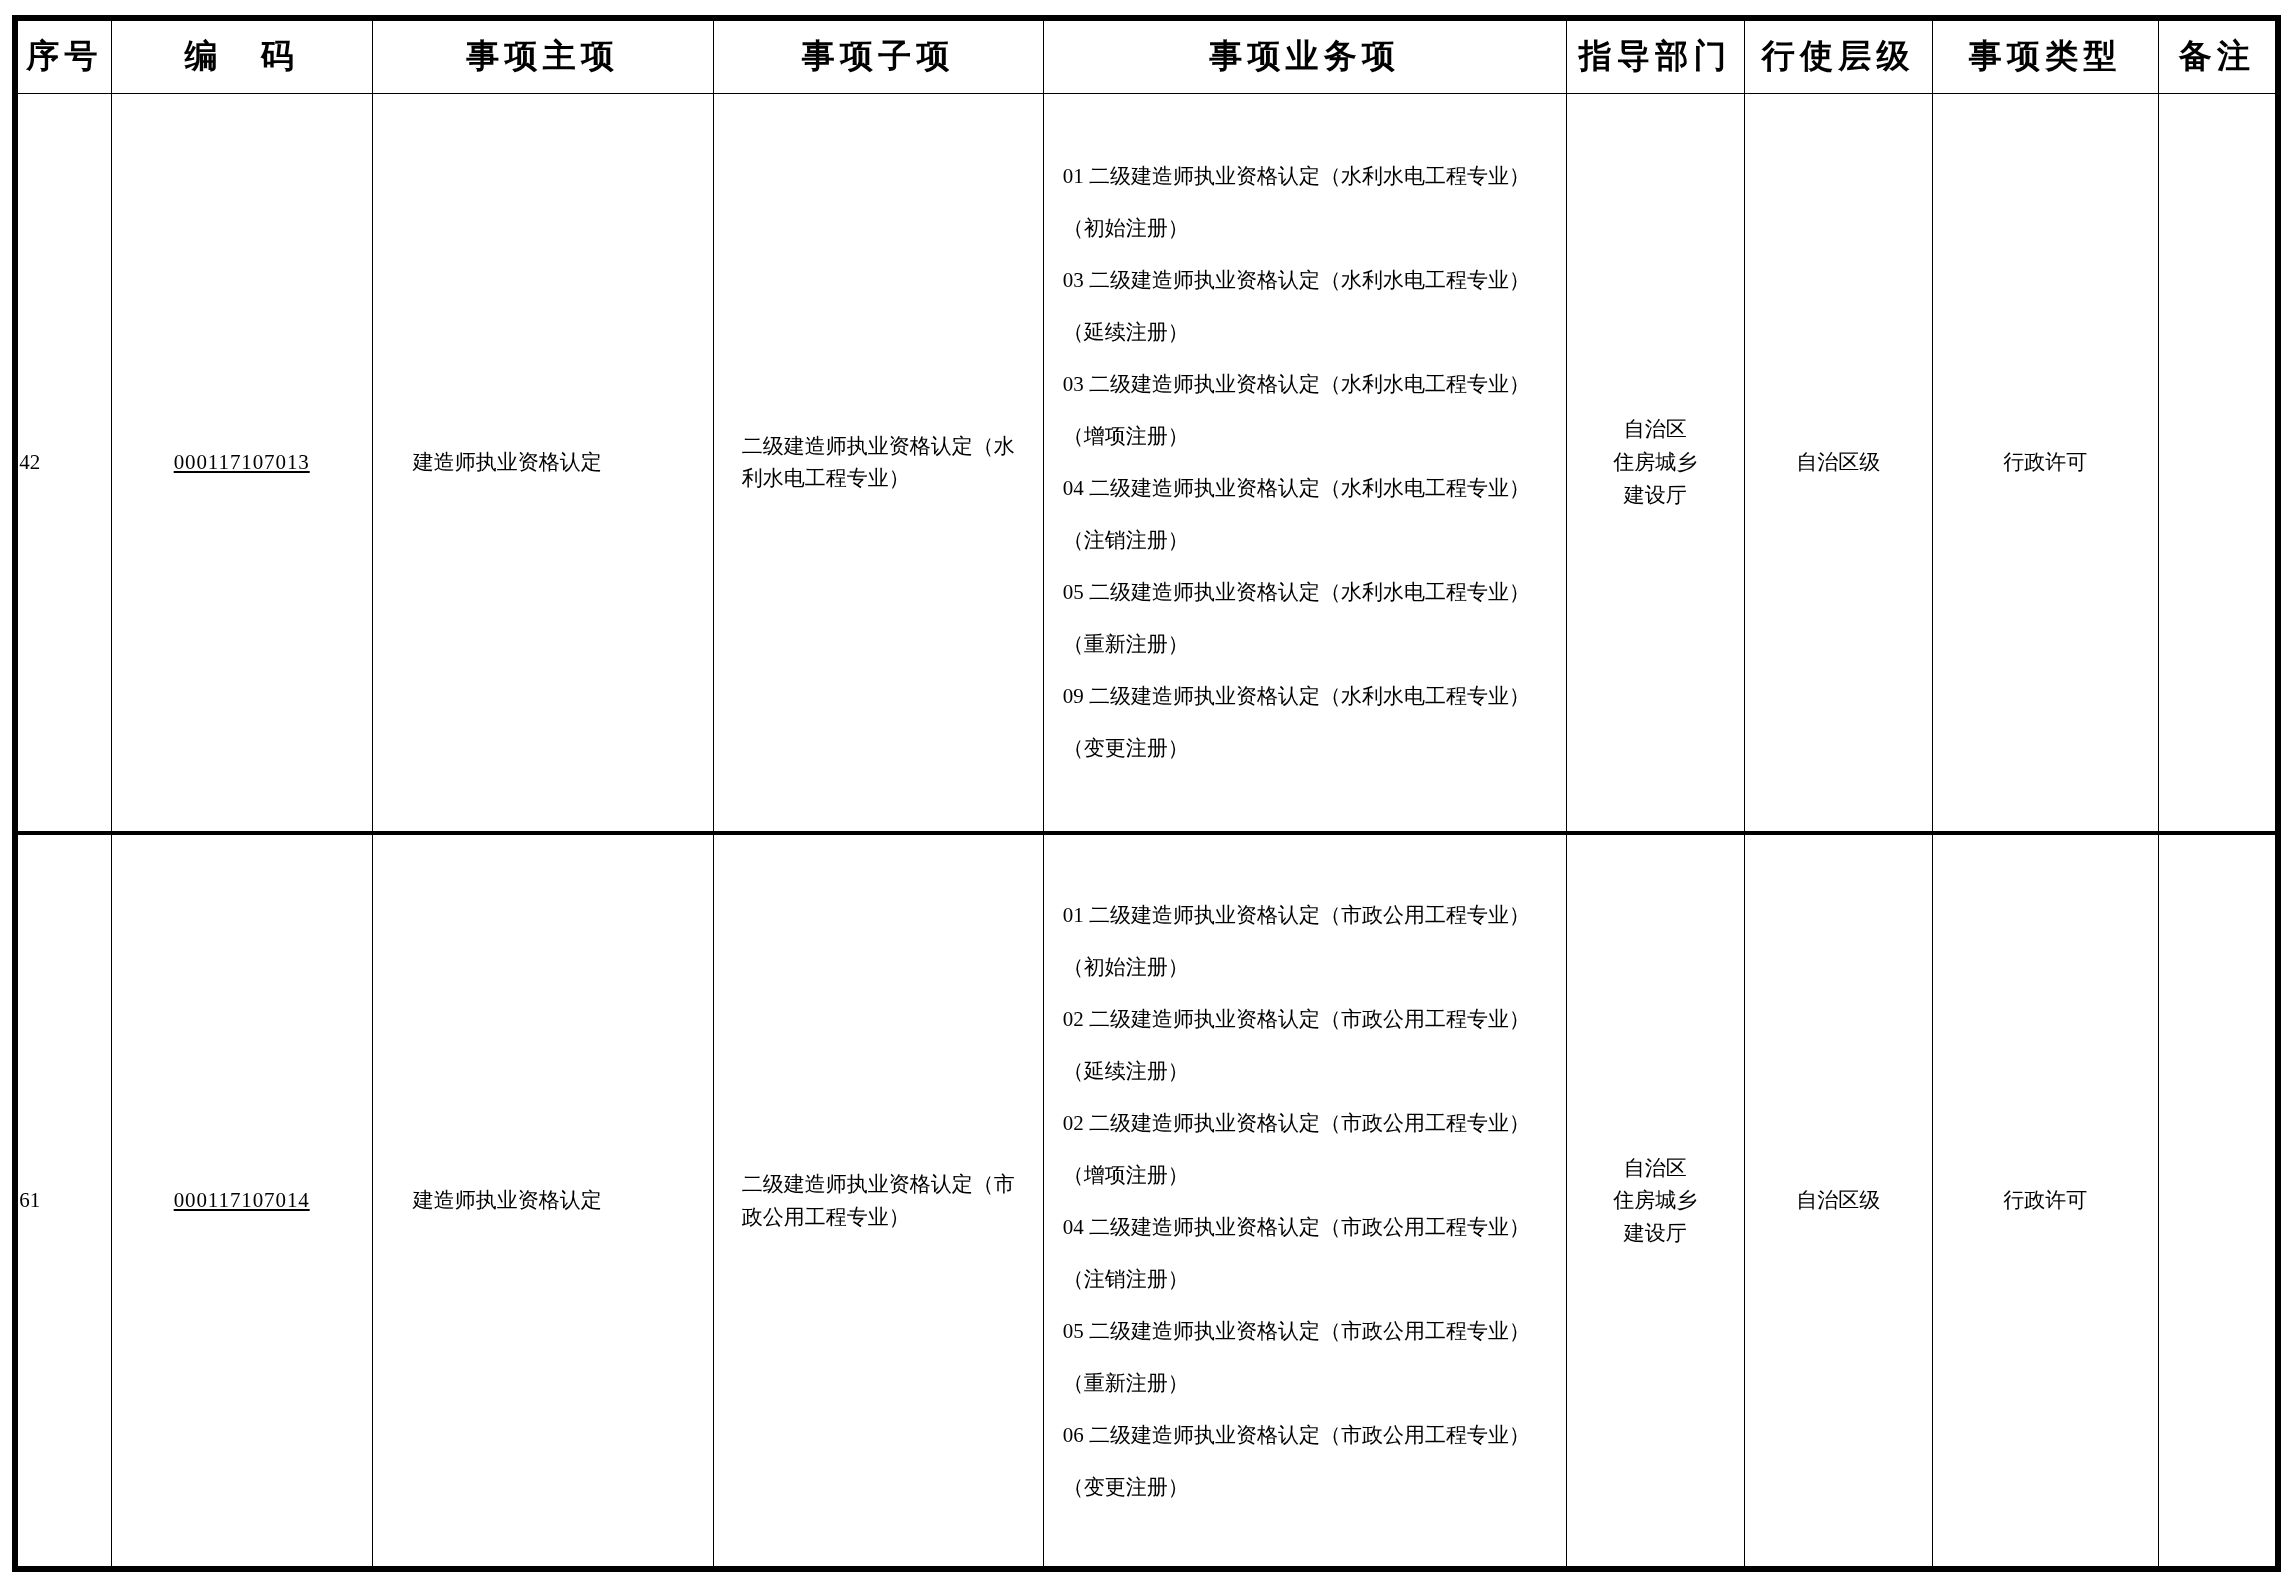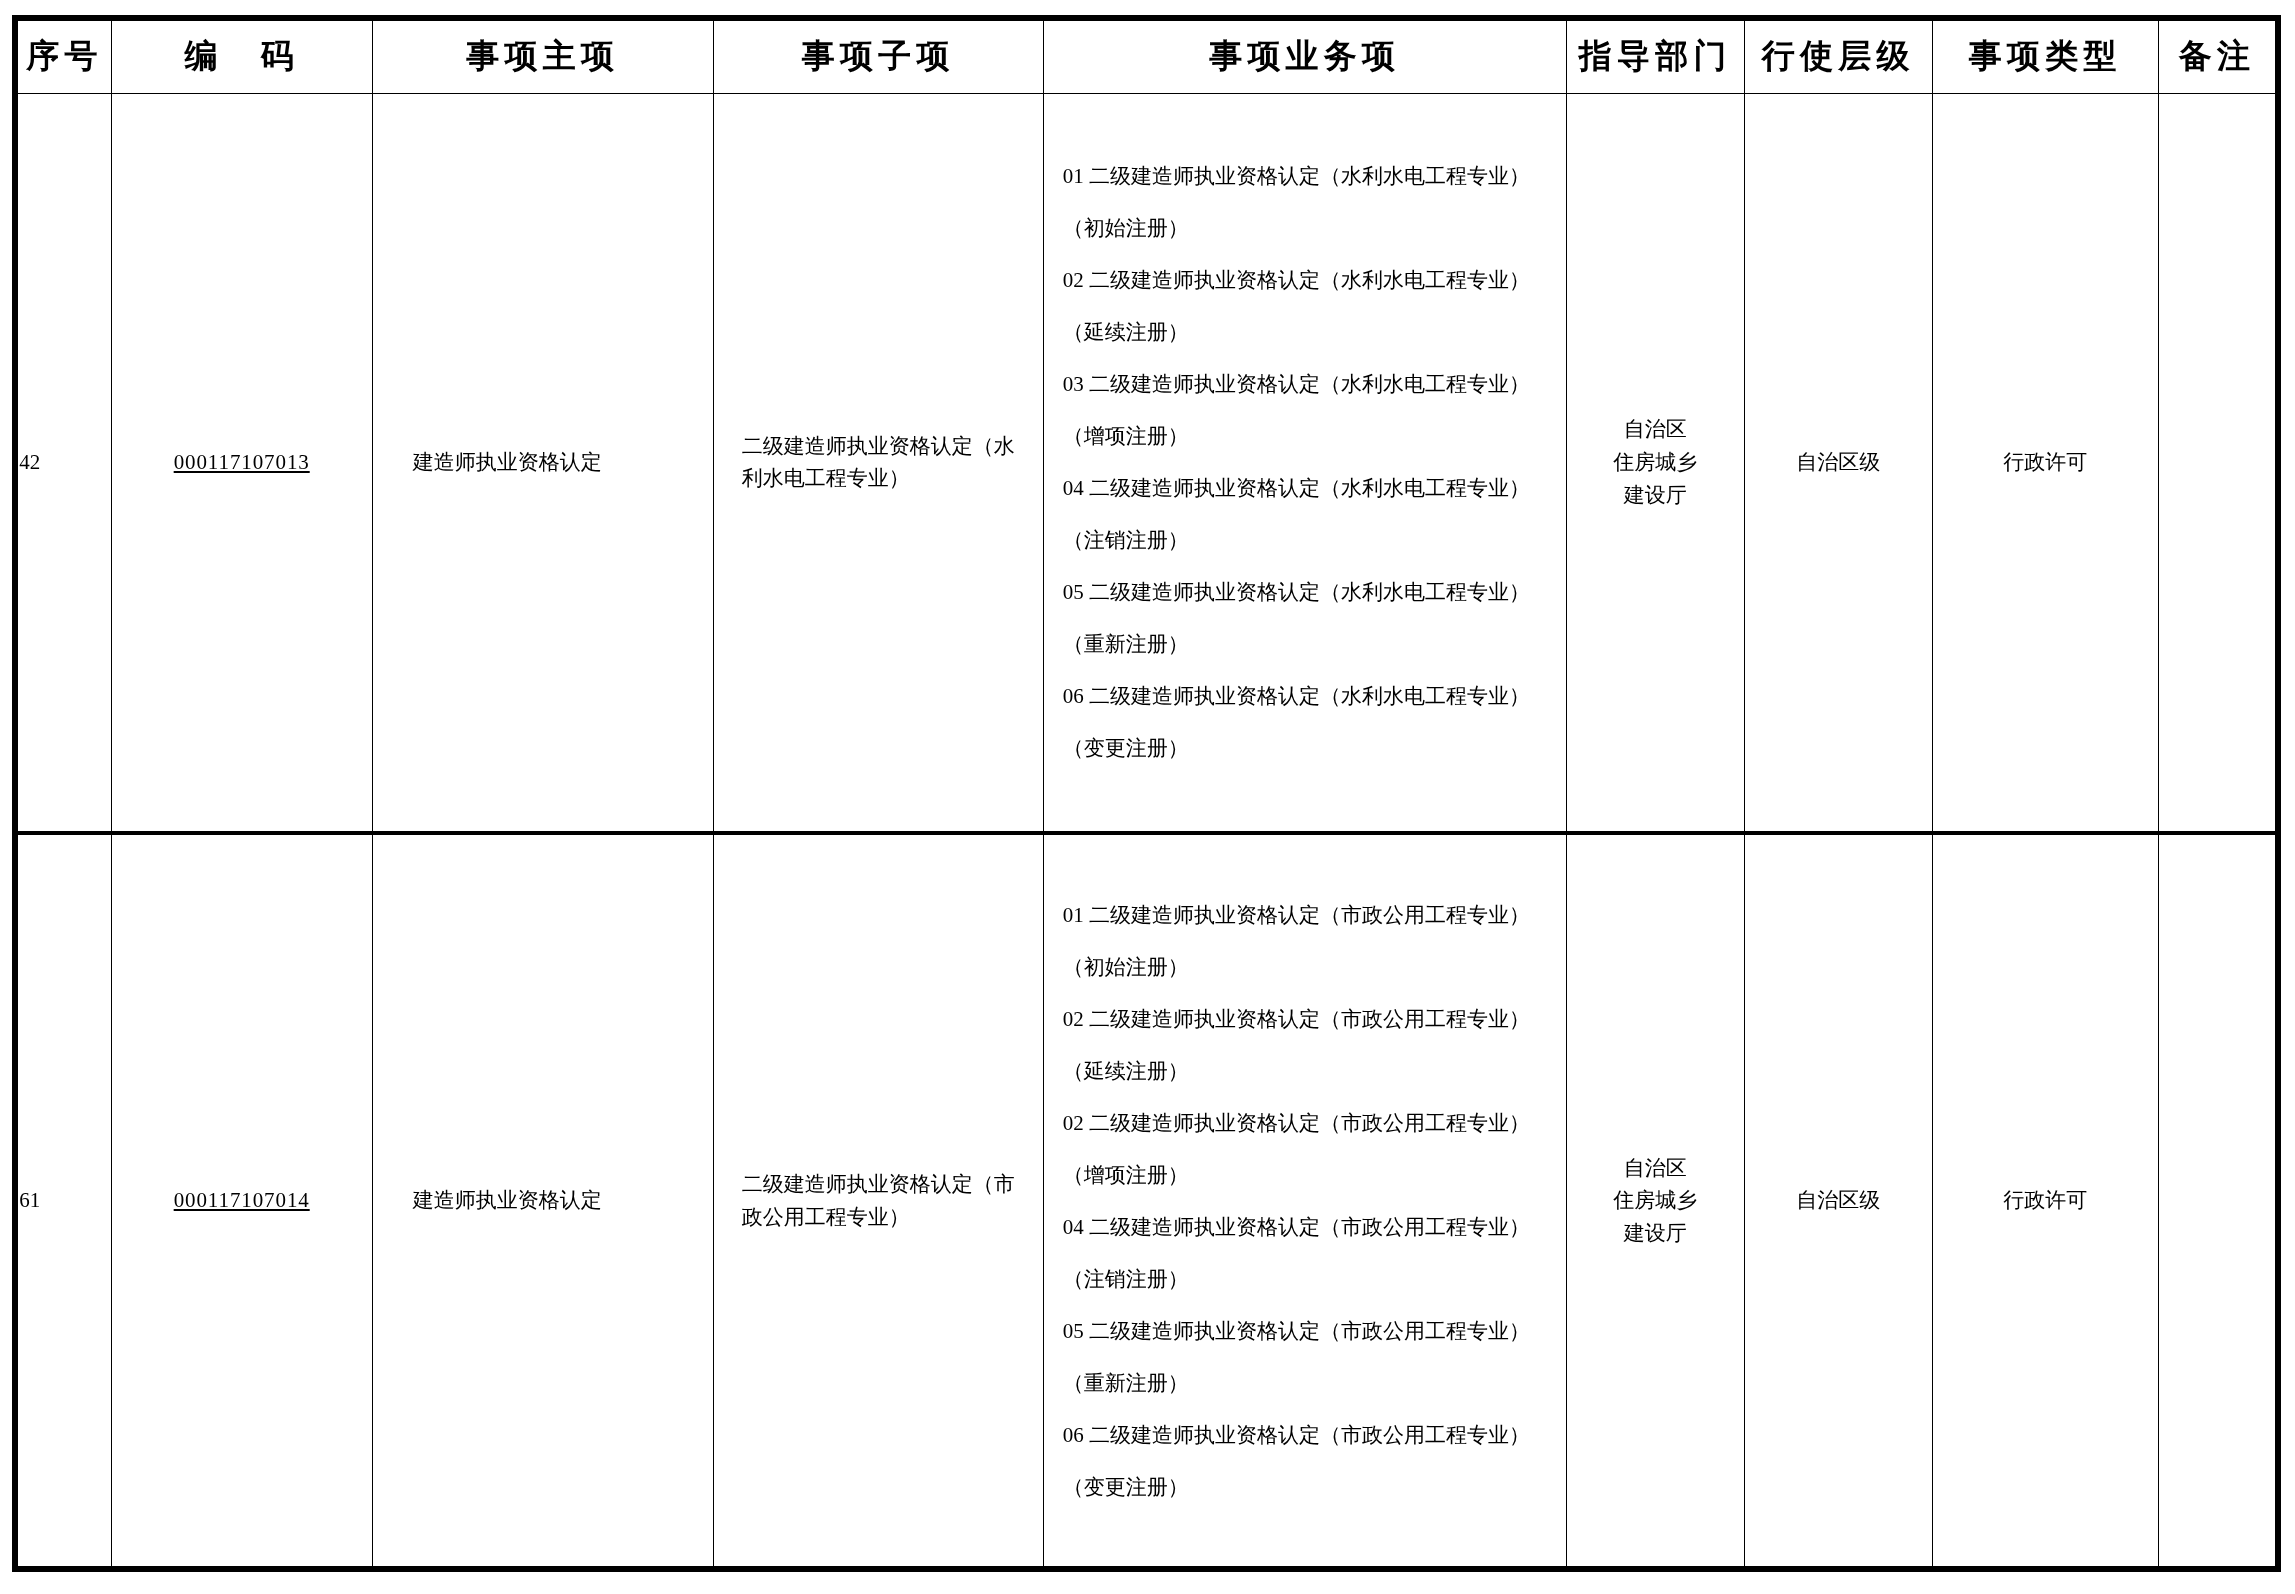--- a/index.html
+++ b/index.html
@@ -91,25 +91,25 @@
       </tr>
     </thead>
     <tbody>
       <tr class="row-42">
         <td class="cell-seq">42</td>
         <td class="cell-code">000117107013</td>
         <td class="cell-main">建造师执业资格认定</td>
         <td class="cell-sub">二级建造师执业资格认定（水利水电工程专业）</td>
         <td class="cell-biz">
           <div class="biz-item">01 二级建造师执业资格认定（水利水电工程专业）（初始注册）</div>
-          <div class="biz-item">02 二级建造师执业资格认定（水利水电工程专业）（延续注册）</div>
+          <div class="biz-item">03 二级建造师执业资格认定（水利水电工程专业）（延续注册）</div>
           <div class="biz-item">03 二级建造师执业资格认定（水利水电工程专业）（增项注册）</div>
           <div class="biz-item">04 二级建造师执业资格认定（水利水电工程专业）（注销注册）</div>
           <div class="biz-item">05 二级建造师执业资格认定（水利水电工程专业）（重新注册）</div>
-          <div class="biz-item">06 二级建造师执业资格认定（水利水电工程专业）（变更注册）</div>
+          <div class="biz-item">09 二级建造师执业资格认定（水利水电工程专业）（变更注册）</div>
         </td>
         <td class="cell-dept">自治区
 住房城乡
 建设厅</td>
         <td class="cell-level">自治区级</td>
         <td class="cell-type">行政许可</td>
         <td class="cell-remark"></td>
       </tr>
       <tr class="row-43">
         <td class="cell-seq">61</td>

